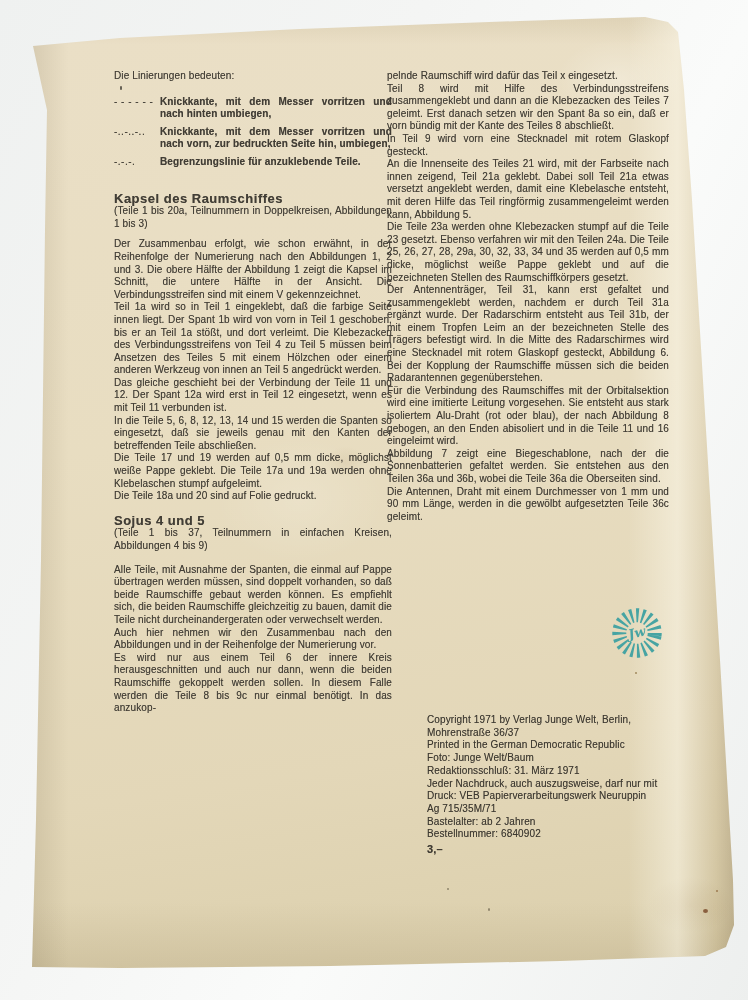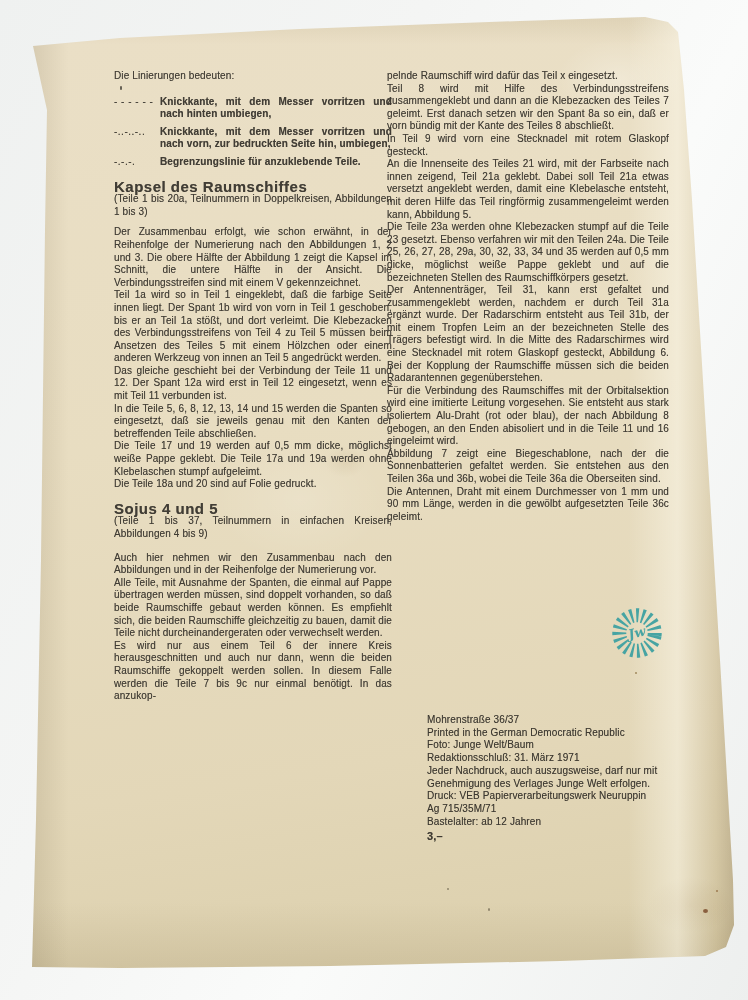--- a/index.html
+++ b/index.html
@@ -41,21 +41,21 @@
   .col-left  { left:114px; top:70px; width:278px; }
   .col-right { left:387px; top:70px; width:282px; }
 
   .legend { margin-top:13px; }
   .legend-item { display:flex; }
   .legend-item + .legend-item { margin-top:5px; }
   .legend-sym { flex:0 0 46px; letter-spacing:0.5px; white-space:nowrap; }
   .legend-txt { flex:1; text-align:justify;font-weight:bold; }
 
   .group-first { margin-top:2px; }
-  .heading { font-size:15px; font-weight:bold; letter-spacing:0.5px; margin:12px 0 0; }
+  .heading { font-size:13px; font-weight:bold; letter-spacing:0.5px; margin:24px 0 0; }
   .heading-lg { margin-top:12px; }
   .subtitle { margin:0; }
   .group { margin-top:8px; }
   .group-lg { margin-top:11px; }
 
   .logo { position:absolute; left:609px; top:605px; width:56px; height:56px; }
 
   .imprint { position:absolute; left:427px; top:714px; width:285px;
     font-size:10px; line-height:12.7px; color:#3d3931; letter-spacing:0.12px;
     text-shadow:0 0 0.5px rgba(61,57,49,0.5); }
@@ -107,23 +107,23 @@
         <p>Teil 1a wird so in Teil 1 eingeklebt, daß die farbige Seite innen liegt. Der Spant 1b wird von vorn in Teil 1 geschoben, bis er an Teil 1a stößt, und dort verleimt. Die Klebezacken des Verbindungsstreifens von Teil 4 zu Teil 5 müssen beim Ansetzen des Teiles 5 mit einem Hölzchen oder einem anderen Werkzeug von innen an Teil 5 angedrückt werden.</p>
         <p>Das gleiche geschieht bei der Verbindung der Teile 11 und 12. Der Spant 12a wird erst in Teil 12 eingesetzt, wenn es mit Teil 11 verbunden ist.</p>
         <p>In die Teile 5, 6, 8, 12, 13, 14 und 15 werden die Spanten so eingesetzt, daß sie jeweils genau mit den Kanten der betreffenden Teile abschließen.</p>
         <p>Die Teile 17 und 19 werden auf 0,5 mm dicke, möglichst weiße Pappe geklebt. Die Teile 17a und 19a werden ohne Klebelaschen stumpf aufgeleimt.</p>
         <p>Die Teile 18a und 20 sind auf Folie gedruckt.</p>
       </div>
 
       <h3 class="heading heading-lg">Sojus 4 und 5</h3>
       <p class="subtitle">(Teile 1 bis 37, Teilnummern in einfachen Kreisen, Abbildungen 4 bis 9)</p>
       <div class="group group-lg">
+        <p>Alle Teile, mit Ausnahme der Spanten, die einmal auf Pappe übertragen werden müssen, sind doppelt vorhanden, so daß beide Raumschiffe gebaut werden können. Es empfiehlt sich, die beiden Raumschiffe gleichzeitig zu bauen, damit die Teile nicht durcheinandergeraten oder verwechselt werden.</p>
         <p>Auch hier nehmen wir den Zusammenbau nach den Abbildungen und in der Reihenfolge der Numerierung vor.</p>
-        <p>Alle Teile, mit Ausnahme der Spanten, die einmal auf Pappe übertragen werden müssen, sind doppelt vorhanden, so daß beide Raumschiffe gebaut werden können. Es empfiehlt sich, die beiden Raumschiffe gleichzeitig zu bauen, damit die Teile nicht durcheinandergeraten oder verwechselt werden.</p>
-        <p>Es wird nur aus einem Teil 6 der innere Kreis herausgeschnitten und auch nur dann, wenn die beiden Raumschiffe gekoppelt werden sollen. In diesem Falle werden die Teile 7 bis 9c nur einmal benötigt. In das anzukop-</p>
+        <p>Es wird nur aus einem Teil 6 der innere Kreis herausgeschnitten und auch nur dann, wenn die beiden Raumschiffe gekoppelt werden sollen. In diesem Falle werden die Teile 8 bis 9c nur einmal benötigt. In das anzukop-</p>
       </div>
     </div>
 
     <div class="col col-right">
       <p>pelnde Raumschiff wird dafür das Teil x eingesetzt.</p>
       <p>Teil 8 wird mit Hilfe des Verbindungsstreifens zusammengeklebt und dann an die Klebezacken des Teiles 7 geleimt. Erst danach setzen wir den Spant 8a so ein, daß er vorn bündig mit der Kante des Teiles 8 abschließt.</p>
       <p>In Teil 9 wird vorn eine Stecknadel mit rotem Glaskopf gesteckt.</p>
       <p>An die Innenseite des Teiles 21 wird, mit der Farbseite nach innen zeigend, Teil 21a geklebt. Dabei soll Teil 21a etwas versetzt angeklebt werden, damit eine Klebelasche entsteht, mit deren Hilfe das Teil ringförmig zusammengeleimt werden kann, Abbildung 5.</p>
       <p>Die Teile 23a werden ohne Klebezacken stumpf auf die Teile 23 gesetzt. Ebenso verfahren wir mit den Teilen 24a. Die Teile 25, 26, 27, 28, 29a, 30, 32, 33, 34 und 35 werden auf 0,5 mm dicke, möglichst weiße Pappe geklebt und auf die bezeichneten Stellen des Raumschiffkörpers gesetzt.</p>
       <p>Der Antennenträger, Teil 31, kann erst gefaltet und zusammengeklebt werden, nachdem er durch Teil 31a ergänzt wurde. Der Radarschirm entsteht aus Teil 31b, der mit einem Tropfen Leim an der bezeichneten Stelle des Trägers befestigt wird. In die Mitte des Radarschirmes wird eine Stecknadel mit rotem Glaskopf gesteckt, Abbildung 6. Bei der Kopplung der Raumschiffe müssen sich die beiden Radarantennen gegenüberstehen.</p>
@@ -133,29 +133,30 @@
     </div>
 
     <div class="logo">
       <svg viewBox="0 0 60 60" width="56" height="56">
         <circle cx="30" cy="30" r="19" fill="none" stroke-width="15" stroke-dasharray="2.6 3.5" transform="rotate(8 30 30)" stroke="#47a4a3"></circle>
         <text x="30" y="34.5" font-size="14" font-style="italic" font-weight="bold" text-anchor="middle" font-family="DejaVu Serif, serif" transform="rotate(-14 30 30)" fill="#47a4a3">Jw</text>
       </svg>
     </div>
 
     <div class="imprint">
+      <div class="imprint-line">Copyright 1971 by Verlag Junge Welt, Berlin,</div>
       <div class="imprint-line">Mohrenstraße 36/37</div>
       <div class="imprint-line">Printed in the German Democratic Republic</div>
       <div class="imprint-line">Foto: Junge Welt/Baum</div>
       <div class="imprint-line">Redaktionsschluß: 31. März 1971</div>
       <div class="imprint-line">Jeder Nachdruck, auch auszugsweise, darf nur mit</div>
-      <div class="imprint-line">Genehmigung des Verlages Junge Welt erfolgen.</div>
       <div class="imprint-line">Druck: VEB Papierverarbeitungswerk Neuruppin</div>
       <div class="imprint-line">Ag 715/35M/71</div>
-      <div class="imprint-line">Bastelalter: ab 12 Jahren</div>
+      <div class="imprint-line">Bastelalter: ab 2 Jahren</div>
+      <div class="imprint-line">Bestellnummer: 6840902</div>
       <div class="price">3,–</div>
     </div>
 
     <div class="speck speck-a"></div>
     <div class="speck speck-b"></div>
     <div class="speck speck-c"></div>
     <div class="speck speck-d"></div>
     <div class="speck speck-e"></div>
     <div class="speck speck-f"></div>
   </div>

